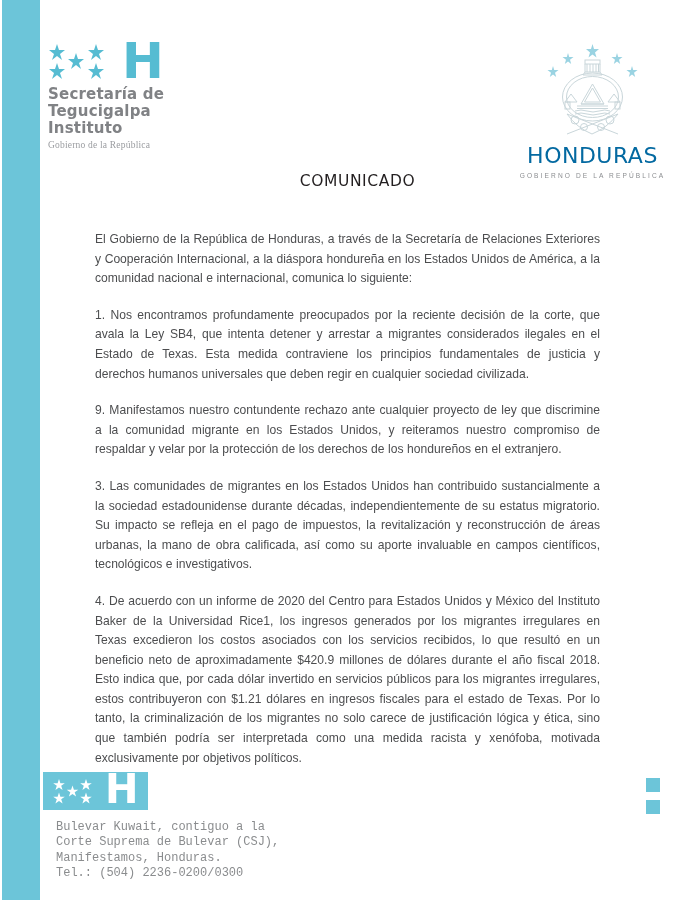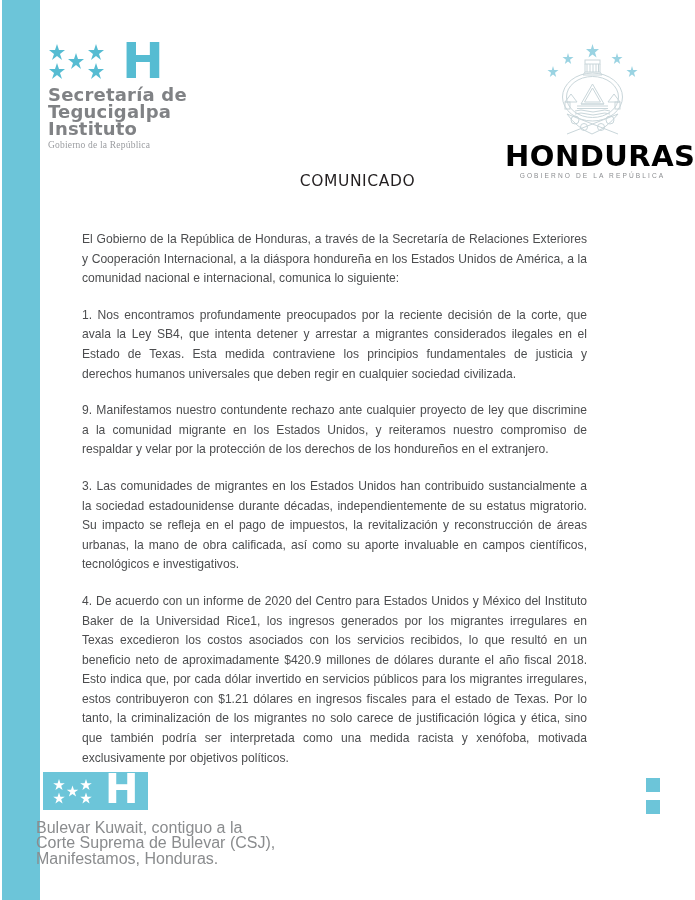--- a/index.html
+++ b/index.html
@@ -53,21 +53,21 @@
     font-weight: 700;
     font-size: 50px;
     line-height: 42px;
     color: #56bcd2;
     letter-spacing: -2px;
   }
   .sec-name {
     margin-top: 4px;
     font-family: "DejaVu Sans", sans-serif;
     font-weight: 700;
-    font-size: 18px;
+    font-size: 15px;
     line-height: 17px;
     color: #808285;
     letter-spacing: 0.2px;
   }
   .sec-sub {
     margin-top: 3px;
     font-family: "Liberation Serif", serif;
     font-size: 9.5px;
     color: #9a9ca0;
     letter-spacing: 0.2px;
@@ -80,24 +80,24 @@
     top: 42px;
     width: 175px;
     text-align: center;
   }
   .hn-crest {
     width: 175px;
     height: 96px;
   }
   .hn-word {
     font-family: "DejaVu Sans", sans-serif;
-    font-weight: 700;
-    font-size: 29px;
+    font-weight: 400;
+    font-size: 22px;
     line-height: 28px;
-    color: #000000;
+    color: #0369a1;
     letter-spacing: 0.5px;
   }
   .hn-sub {
     font-family: "Liberation Sans", sans-serif;
     font-size: 6.6px;
     color: #8b8d90;
     letter-spacing: 2.1px;
     margin-top: 2px;
   }
 
@@ -111,21 +111,21 @@
     font-family: "DejaVu Sans", sans-serif;
     font-size: 15.5px;
     letter-spacing: 0.6px;
     color: #231f20;
     padding-left: 10px;
   }
 
   
   .body-copy {
     position: absolute;
-    left: 82px;
+    left: 95px;
     top: 230px;
     width: 505px;
   }
   .para {
     font-family: "Liberation Sans", sans-serif;
     font-size: 12.1px;
     line-height: 19.6px;
     color: #4c4d4f;
     text-align: justify;
     margin: 0 0 17px 0;
@@ -154,25 +154,25 @@
     top: -3px;
     font-family: "DejaVu Sans", sans-serif;
     font-weight: 700;
     font-size: 40px;
     line-height: 40px;
     color: #ffffff;
     letter-spacing: -1.5px;
   }
   .footer-address {
     position: absolute;
-    left: 36px;
+    left: 56px;
     top: 820px;
     width: 300px;
-    font-family: Liberation Sans, sans-serif;
-    font-size: 16px;
+    font-family: Liberation Mono, monospace;
+    font-size: 12px;
     line-height: 15.3px;
     color: #8a8c8e;
   }
 
   
   .sq {
     position: absolute;
     width: 14px;
     height: 14px;
     background: #6cc5d9;
@@ -276,19 +276,20 @@
       <polygon points="33,13.5 34.4,17.7 38.8,17.7 35.2,20.3 36.6,24.5 33,21.9 29.4,24.5 30.8,20.3 27.2,17.7 31.6,17.7"></polygon>
     </g>
   </svg>
   <div class="h">H</div>
 </div>
 
 <div class="footer-address">
   <div>Bulevar Kuwait, contiguo a la</div>
   <div>Corte Suprema de Bulevar (CSJ),</div>
   <div>Manifestamos, Honduras.</div>
+  <div>Tel.: (504) 2236-0200/0300</div>
 </div>
 
 <div class="sq sq-1"></div>
 <div class="sq sq-2"></div>
 <div class="web-url-wrap">
   
 </div>
 
 </body></html>

